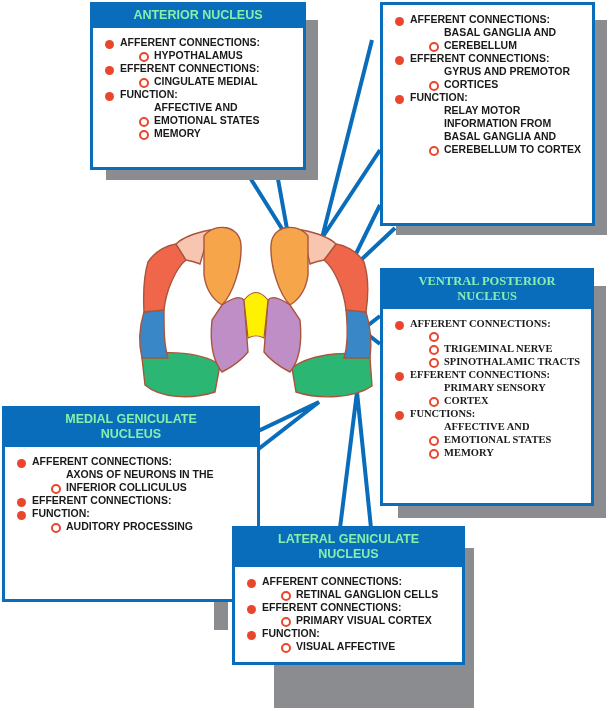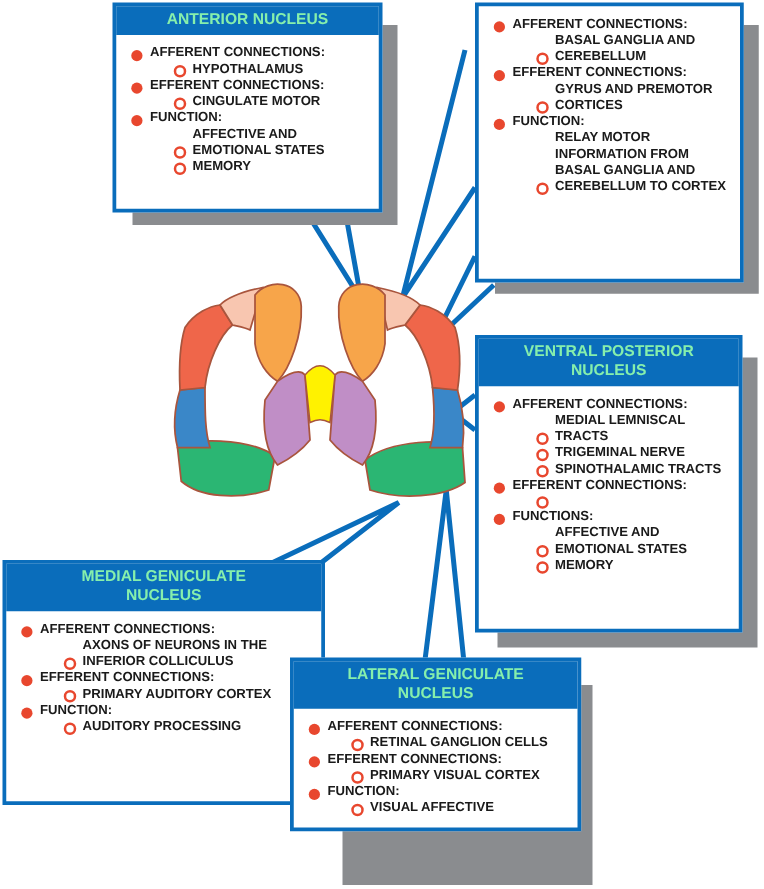--- a/index.html
+++ b/index.html
@@ -61,21 +61,21 @@
       <div class="row sub">
         <span class="ring"></span>
         <span>HYPOTHALAMUS</span>
       </div>
       <div class="row">
         <span class="dot"></span>
         <span>EFFERENT CONNECTIONS:</span>
       </div>
       <div class="row sub">
         <span class="ring"></span>
-        <span>CINGULATE MOTOR</span>
+        <span>CINGULATE MEDIAL</span>
       </div>
       <div class="row">
         <span class="dot"></span>
         <span>FUNCTION:</span>
       </div>
       <div class="row sub">
         <span class="ring"></span>
         <span>AFFECTIVE AND EMOTIONAL STATES</span>
       </div>
       <div class="row sub">
@@ -109,86 +109,82 @@
         <span>FUNCTION:</span>
       </div>
       <div class="row sub">
         <span class="ring"></span>
         <span>RELAY MOTOR INFORMATION FROM BASAL GANGLIA AND CEREBELLUM TO CORTEX</span>
       </div>
     </div>
 </div>
 
 <div class="shadow" style="left:398px;top:286px;width:208px;height:232px;"></div>
-<div class="box" style="left:380px;top:268px;width:214px;height:238px;">
+<div class="box" style="left:380px;top:268px;width:214px;height:238px;font-family:Liberation Serif, serif;">
   <div class="hdr">
     <div>VENTRAL POSTERIOR</div>
     <div>NUCLEUS</div>
   </div>
   <div class="body" id="b2">
       <div class="row">
         <span class="dot"></span>
         <span>AFFERENT CONNECTIONS:</span>
       </div>
       <div class="row sub">
         <span class="ring"></span>
-        <span>MEDIAL LEMNISCAL TRACTS</span>
       </div>
       <div class="row sub">
         <span class="ring"></span>
         <span>TRIGEMINAL NERVE</span>
       </div>
       <div class="row sub">
         <span class="ring"></span>
         <span>SPINOTHALAMIC TRACTS</span>
       </div>
       <div class="row">
         <span class="dot"></span>
         <span>EFFERENT CONNECTIONS:</span>
       </div>
       <div class="row sub">
         <span class="ring"></span>
+        <span>PRIMARY SENSORY CORTEX</span>
       </div>
       <div class="row">
         <span class="dot"></span>
         <span>FUNCTIONS:</span>
       </div>
       <div class="row sub">
         <span class="ring"></span>
         <span>AFFECTIVE AND EMOTIONAL STATES</span>
       </div>
       <div class="row sub">
         <span class="ring"></span>
         <span>MEMORY</span>
       </div>
     </div>
 </div>
 
 <div class="shadow" style="left:214px;top:480px;width:14px;height:150px;"></div>
-<div class="box" style="left:2px;top:448px;width:258px;height:196px;">
+<div class="box" style="left:2px;top:406px;width:258px;height:196px;">
   <div class="hdr">
     <div>MEDIAL GENICULATE</div>
     <div>NUCLEUS</div>
   </div>
   <div class="body" id="b3">
       <div class="row">
         <span class="dot"></span>
         <span>AFFERENT CONNECTIONS:</span>
       </div>
       <div class="row sub">
         <span class="ring"></span>
         <span>AXONS OF NEURONS IN THE INFERIOR COLLICULUS</span>
       </div>
       <div class="row">
         <span class="dot"></span>
         <span>EFFERENT CONNECTIONS:</span>
-      </div>
-      <div class="row sub">
-        <span class="ring"></span>
-        <span>PRIMARY AUDITORY CORTEX</span>
       </div>
       <div class="row">
         <span class="dot"></span>
         <span>FUNCTION:</span>
       </div>
       <div class="row sub">
         <span class="ring"></span>
         <span>AUDITORY PROCESSING</span>
       </div>
     </div>

